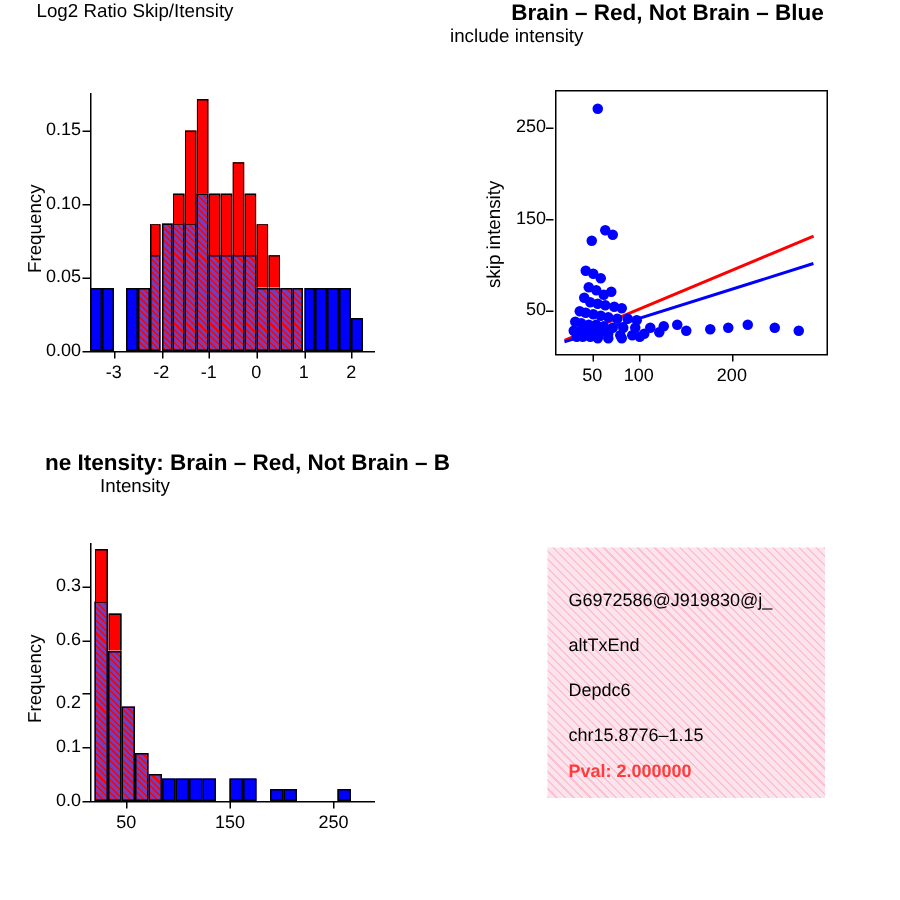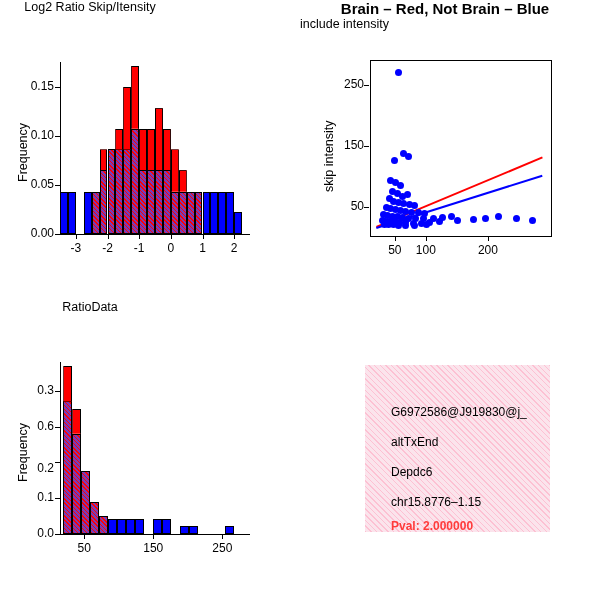--- a/index.html
+++ b/index.html
@@ -43,21 +43,21 @@
     white-space:nowrap;
   }
   .scatterpt{position:absolute;width:7px;height:7px;border-radius:50%;background:#0000ff;}
   .fitline{position:absolute;height:2px;transform-origin:0 0;}
   .legendbox{
     position:absolute;
     background:#fbe4ec;
     background-image:repeating-linear-gradient(45deg, rgba(255,150,180,.45) 0px, rgba(255,150,180,.45) 1px, rgba(255,255,255,0) 1px, rgba(255,255,255,0) 4px);
     border:none;
   }
-  .legendbox div{font-size:12px;margin:12px;white-space:nowrap;}
+  .legendbox div{font-size:12px;margin:0;white-space:nowrap;}
   .legend-line{position:absolute;font-size:12.5px;white-space:nowrap;}
   .pval{color:#ff3b3b;}
 </style>
 </head>
 <body>
 
 <div class="panel" style="left:0px;top:0px;width:300px;height:300px;">
 
 
   <div class="vrot axis-label" style="left:16px;top:182px;">Frequency</div>
@@ -215,24 +215,25 @@
       <div class="tick-label" style="position:absolute;left:20px;top:199.3684210526316px;width:44px;text-align:right;">50</div>
       <div class="tickmark" style="left:64px;top:145.96491228070175px;width:5px;height:1px;"></div>
       <div class="tick-label" style="position:absolute;left:20px;top:137.96491228070175px;width:44px;text-align:right;">150</div>
       <div class="tickmark" style="left:64px;top:84.56140350877192px;width:5px;height:1px;"></div>
       <div class="tick-label" style="position:absolute;left:20px;top:76.56140350877192px;width:44px;text-align:right;">250</div>
     </div>
 </div>
 
 <div class="panel" style="left:0px;top:300px;width:300px;height:300px;">
 
+  <div class="ptitle" style="left:-24px;top:22px;width:330px;">ne Itensity: Brain – Red, Not Brain – B</div>
 
   <div class="vrot axis-label" style="left:16px;top:182px;">Frequency</div>
 
-  <div class="axis-label" style="left:70px;top:284px;width:180px;text-align:center;">RatioData</div>
+  <div class="axis-label" style="left:70px;top:284px;width:180px;text-align:center;">Intensity</div>
 
   <div class="plotbox" style="left:60px;top:62px;width:190px;height:172px;">
     <div id="hist2-bars" style="position:absolute;left:0;top:0;width:190px;height:172px;">
         <div class="bar purple" style="left:3.4545454545454546px;width:8.981818181818182px;height:132.58333333333334px;"></div>
         <div class="bar red" style="left:3.4545454545454546px;width:8.981818181818182px;height:168.41666666666666px;background-clip:border-box;clip-path:inset(0 0 132.58333333333334px 0);"></div>
         <div class="bar purple" style="left:12.436363636363637px;width:8.98181818181818px;height:100.33333333333334px;"></div>
         <div class="bar red" style="left:12.436363636363637px;width:8.98181818181818px;height:125.41666666666666px;background-clip:border-box;clip-path:inset(0 0 100.33333333333334px 0);"></div>
         <div class="bar purple" style="left:21.418181818181818px;width:8.981818181818184px;height:62.70833333333333px;"></div>
         <div class="bar red" style="left:21.418181818181818px;width:8.981818181818184px;height:62.70833333333333px;background-clip:border-box;clip-path:inset(0 0 62.70833333333333px 0);"></div>
         <div class="bar purple" style="left:30.400000000000002px;width:8.98181818181818px;height:32.25px;"></div>

